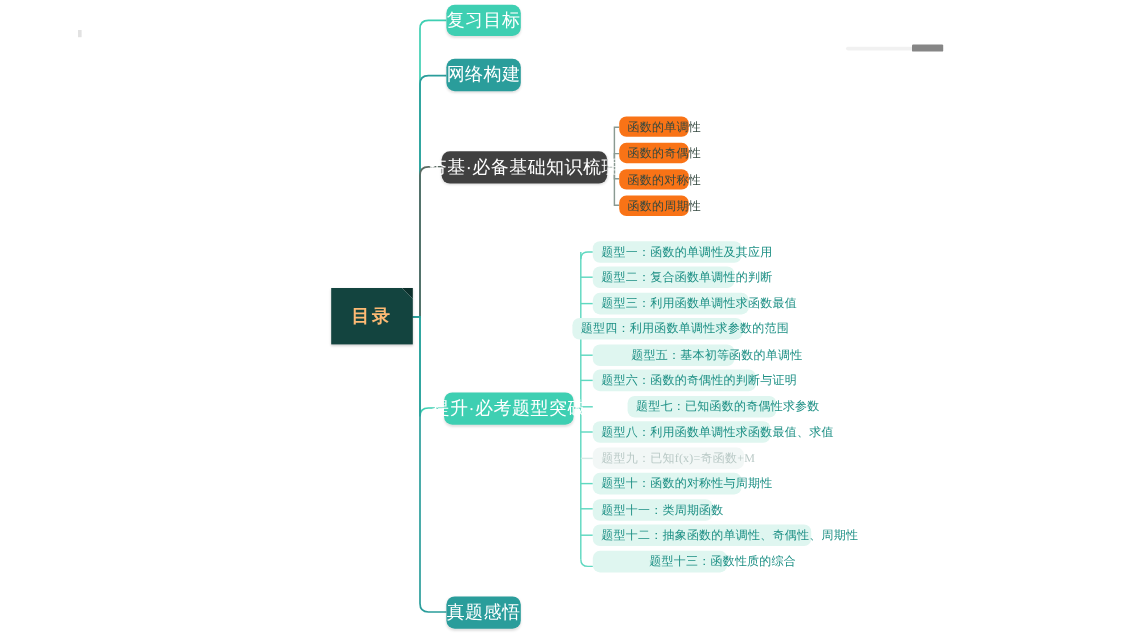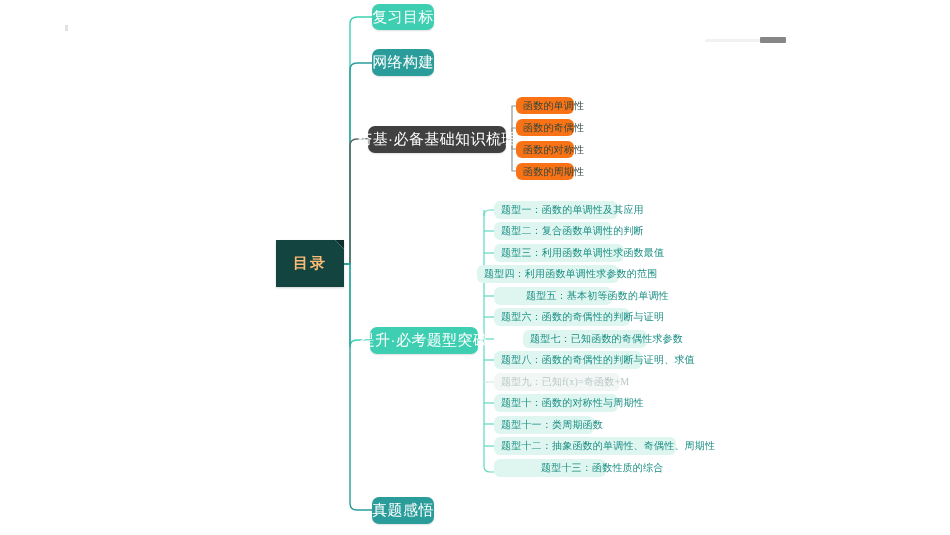--- a/index.html
+++ b/index.html
@@ -229,21 +229,21 @@
   <div class="leaf mintpill" style="left:494px; top:287px; width:118px; height:18px;padding-left:32px;">
     <span>题型五：基本初等函数的单调性</span>
   </div>
   <div class="leaf mintpill" style="left:494px; top:308px; width:136px; height:18px;">
     <span>题型六：函数的奇偶性的判断与证明</span>
   </div>
   <div class="leaf mintpill" style="left:494px; top:330px; width:124px; height:18px;margin-left:29px;">
     <span>题型七：已知函数的奇偶性求参数</span>
   </div>
   <div class="leaf mintpill" style="left:494px; top:351px; width:148px; height:18px;">
-    <span>题型八：函数的奇偶性的判断与证明、求值</span>
+    <span>题型八：利用函数单调性求函数最值、求值</span>
   </div>
   <div class="leaf faded" style="left:494px; top:373px; width:126px; height:18px;">
     <span>题型九：已知f(x)=奇函数+M</span>
   </div>
   <div class="leaf mintpill" style="left:494px; top:394px; width:124px; height:18px;">
     <span>题型十：函数的对称性与周期性</span>
   </div>
   <div class="leaf mintpill" style="left:494px; top:416px; width:100px; height:18px;">
     <span>题型十一：类周期函数</span>
   </div>

